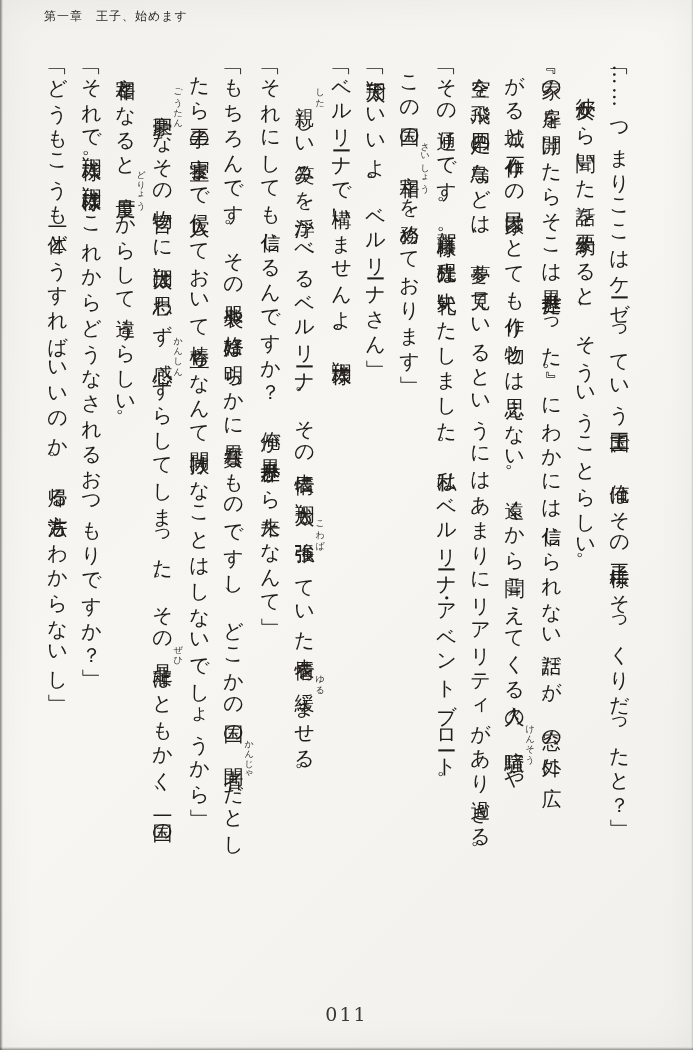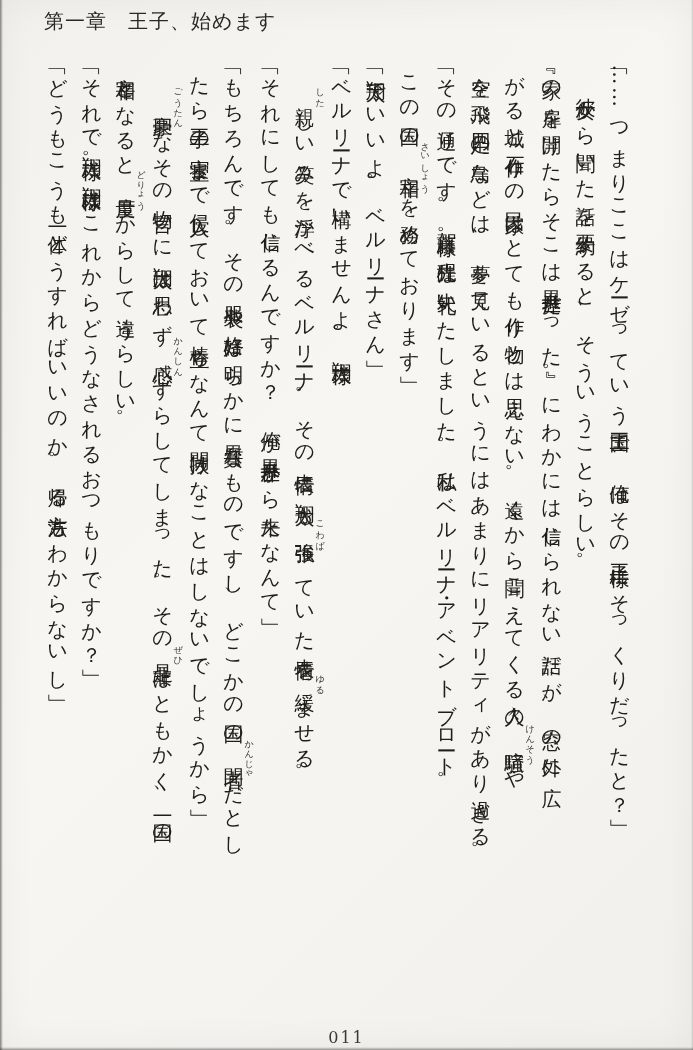--- a/index.html
+++ b/index.html
@@ -29,21 +29,21 @@
     background: linear-gradient(to top, rgba(40,38,36,0.45), rgba(40,38,36,0));
   }
   .edge-right {
     position: absolute; right: 0; top: 0; bottom: 0; width: 2px;
     background: linear-gradient(to left, rgba(40,38,36,0.18), rgba(40,38,36,0));
   }
   .chapter-header {
     position: absolute;
     top: 8px;
     left: 44px;
-    font-size: 20px;
+    font-size: 12px;
     letter-spacing: 1px;
     color: #2a2825;
     white-space: nowrap;
   }
   .text-body {
     position: absolute;
     top: 62px;
     right: 56px;
     height: 952px;
     writing-mode: vertical-rl;
@@ -61,24 +61,24 @@
     text-indent: 1em;
   }
   ruby { ruby-align: center; }
   ruby rt {
     font-size: 9px;
     letter-spacing: 0;
     color: #35332f;
   }
   .page-number {
     position: absolute;
-    bottom: 3px;
+    bottom: 25px;
     left: 50%;
     transform: translateX(-50%);
-    font-size: 16px;
+    font-size: 19px;
     letter-spacing: 2px;
     color: #3a3835;
   }
 </style>
 </head>
 <body>
 
 <div class="page">
   <div class="edge-left"></div>
   <div class="edge-bottom"></div>

